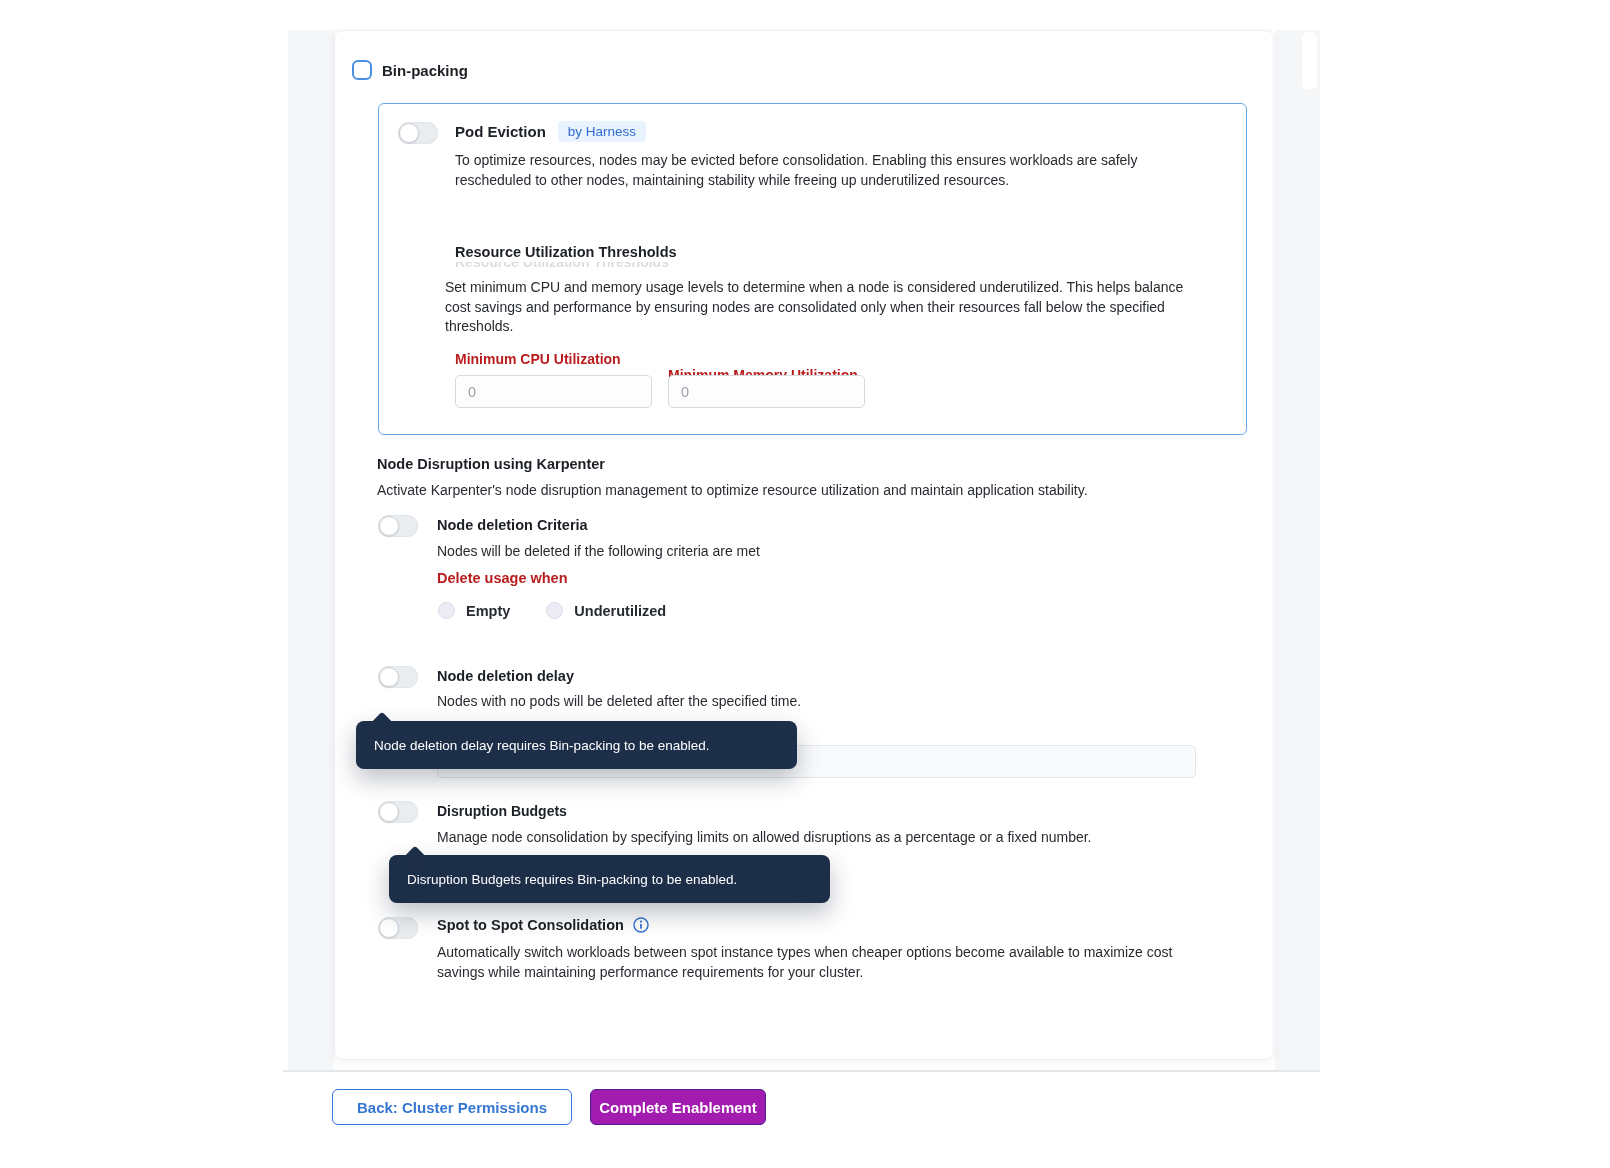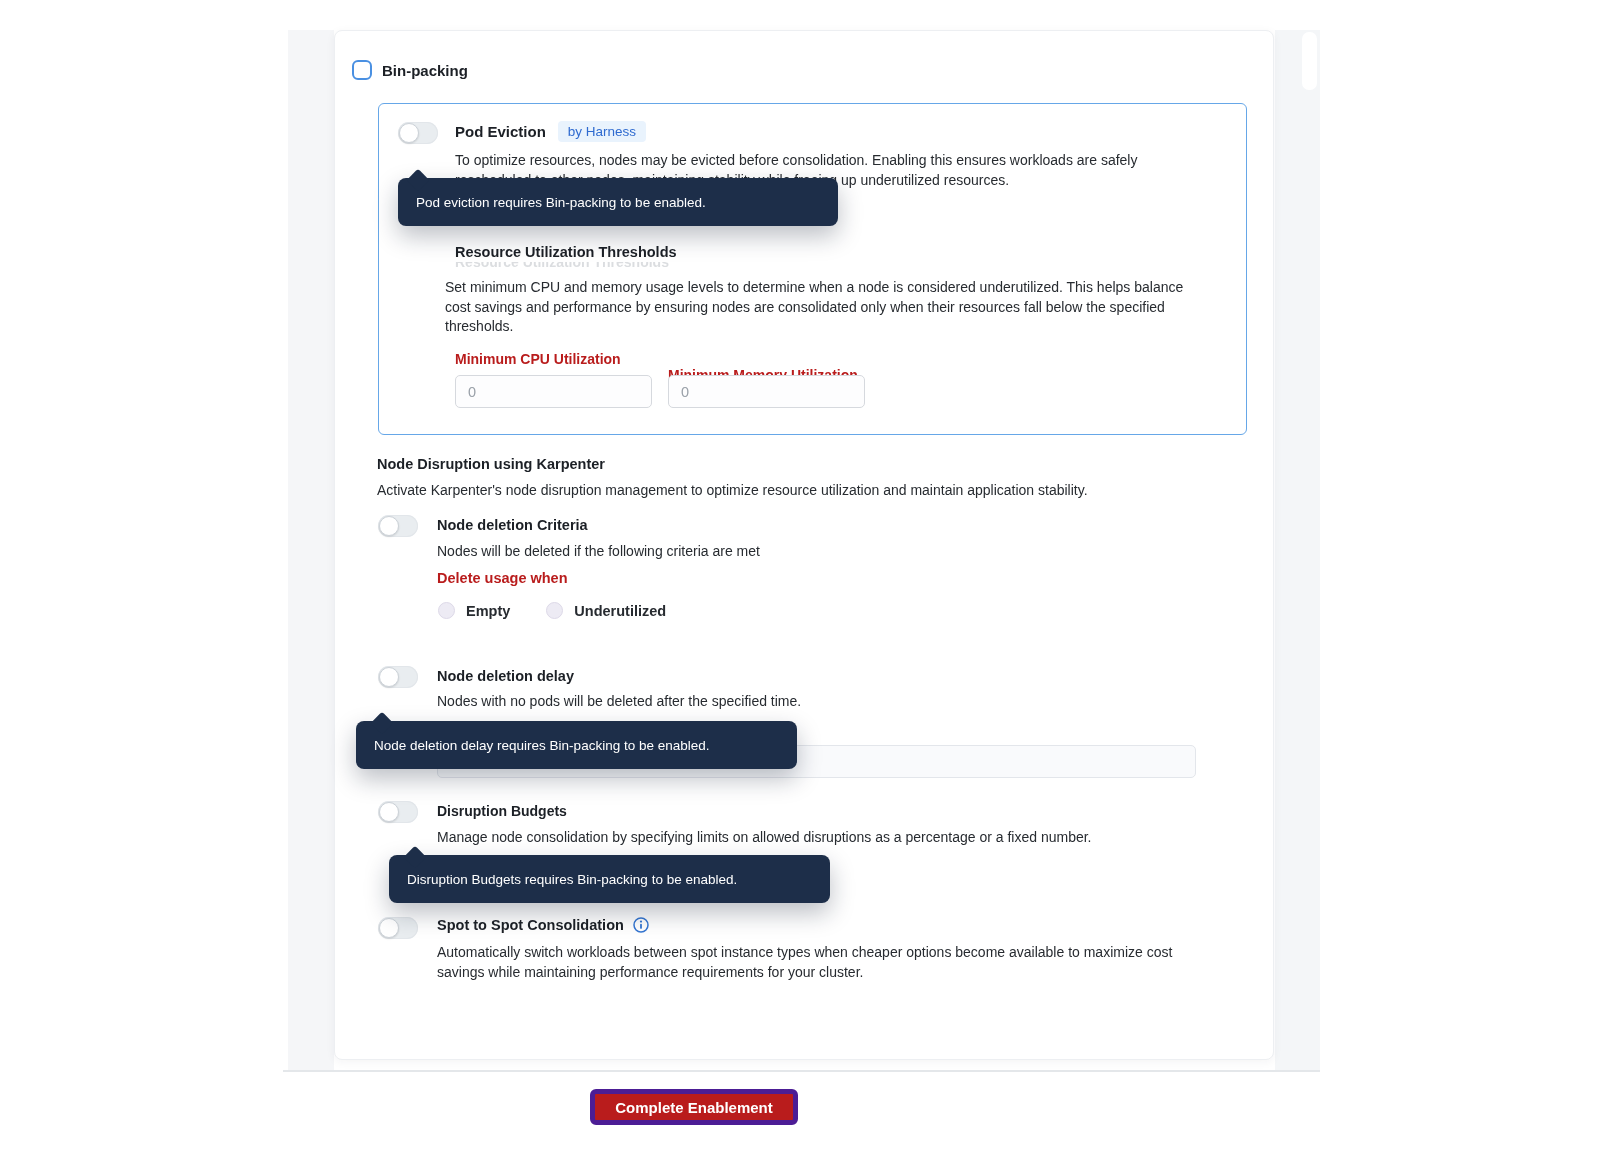--- a/index.html
+++ b/index.html
@@ -87,21 +87,21 @@
   
   .info-icon { display:inline-block; width:16px; height:16px; vertical-align:-2px; }
 
   
   .footer-divider { position:absolute; left:283px; top:1070px; width:1037px; height:2px; background:#e4e7ea; }
   .btn {
     position:absolute; height:36px; border-radius:6px; font-family:"Liberation Sans", sans-serif;
     font-size:15px; font-weight:700; display:flex; align-items:center; justify-content:center; cursor:pointer;
   }
   .btn-outline { left:332px; top:1089px; width:240px; background:#ffffff; border:1.5px solid #3576d2; color:#3576d2; }
-  .btn-solid   { left:590px; top:1089px; width:208px; background:#b91c1c; border:5px solid #4c1d95; color:#ffffff; }
+  .btn-solid   { left:590px; top:1089px; width:176px; background:#a21caf; border:1px solid #4c1d95; color:#ffffff; }
 </style>
 </head>
 <body>
 
 <div class="screen">
 
   <div class="gutter-left"></div>
   <div class="gutter-right"></div>
   <div class="scroll-thumb"></div>
 
@@ -117,23 +117,20 @@
   <div class="toggle" style="left:398px; top:122px;">
       <div class="knob"></div>
     </div>
   <div class="title-row" style="left:455px; top:121px;">
     <span class="item-title">Pod Eviction</span>
     <span class="badge">by Harness</span>
   </div>
   <div class="body-text" style="position:absolute; left:455px; top:151px; width:705px;">To optimize resources, nodes may be evicted before consolidation. Enabling this ensures workloads are safely</div>
   <div class="body-text" style="position:absolute; left:455px; top:171px; width:745px;">rescheduled to other nodes, maintaining stability while freeing up underutilized resources.</div>
 
-  <div class="tooltip tt-arrow-12" style="left:398px; top:178px; width:440px; height:48px;">
-    <span>Pod eviction requires Bin-packing to be enabled.</span>
-  </div>
 
   <div class="section-title" style="position:absolute; left:455px; top:244px;">Resource Utilization Thresholds</div>
   <div class="ghost-line" style="position:absolute; left:455px; top:262px; width:230px;">
     <span>Resource Utilization Thresholds</span>
   </div>
   <div class="body-text" style="position:absolute; left:445px; top:278px; width:745px;">Set minimum CPU and memory usage levels to determine when a node is considered underutilized. This helps balance cost savings and performance by ensuring nodes are consolidated only when their resources fall below the specified thresholds.</div>
 
   <div class="field-label" style="position:absolute; left:455px; top:351px;">Minimum CPU Utilization</div>
   <div class="field-label" style="position:absolute; left:668px; top:351px;margin-top:16px;">Minimum Memory Utilization</div>
   <input class="num-input" style="position: absolute; left: 455px; top: 375px;" placeholder="0">
@@ -185,15 +182,16 @@
     <span class="item-title" style="font-size:14.5px;">Spot to Spot Consolidation</span>
     <svg class="info-icon" viewBox="0 0 16 16">
       <circle cx="8" cy="8" r="7" fill="none" stroke="#3576d2" stroke-width="1.5"></circle>
       <circle cx="8" cy="4.6" r="1.1" fill="#3576d2"></circle>
       <rect x="7.1" y="6.8" width="1.8" height="5" rx="0.9" fill="#3576d2"></rect>
     </svg>
   </div>
   <div class="body-text" style="position:absolute; left:437px; top:943px; width:760px;">Automatically switch workloads between spot instance types when cheaper options become available to maximize cost savings while maintaining performance requirements for your cluster.</div>
 
   <div class="footer-divider"></div>
+  <button class="btn btn-outline">Back: Cluster Permissions</button>
   <button class="btn btn-solid">Complete Enablement</button>
 
 </div>
 
 </body></html>

